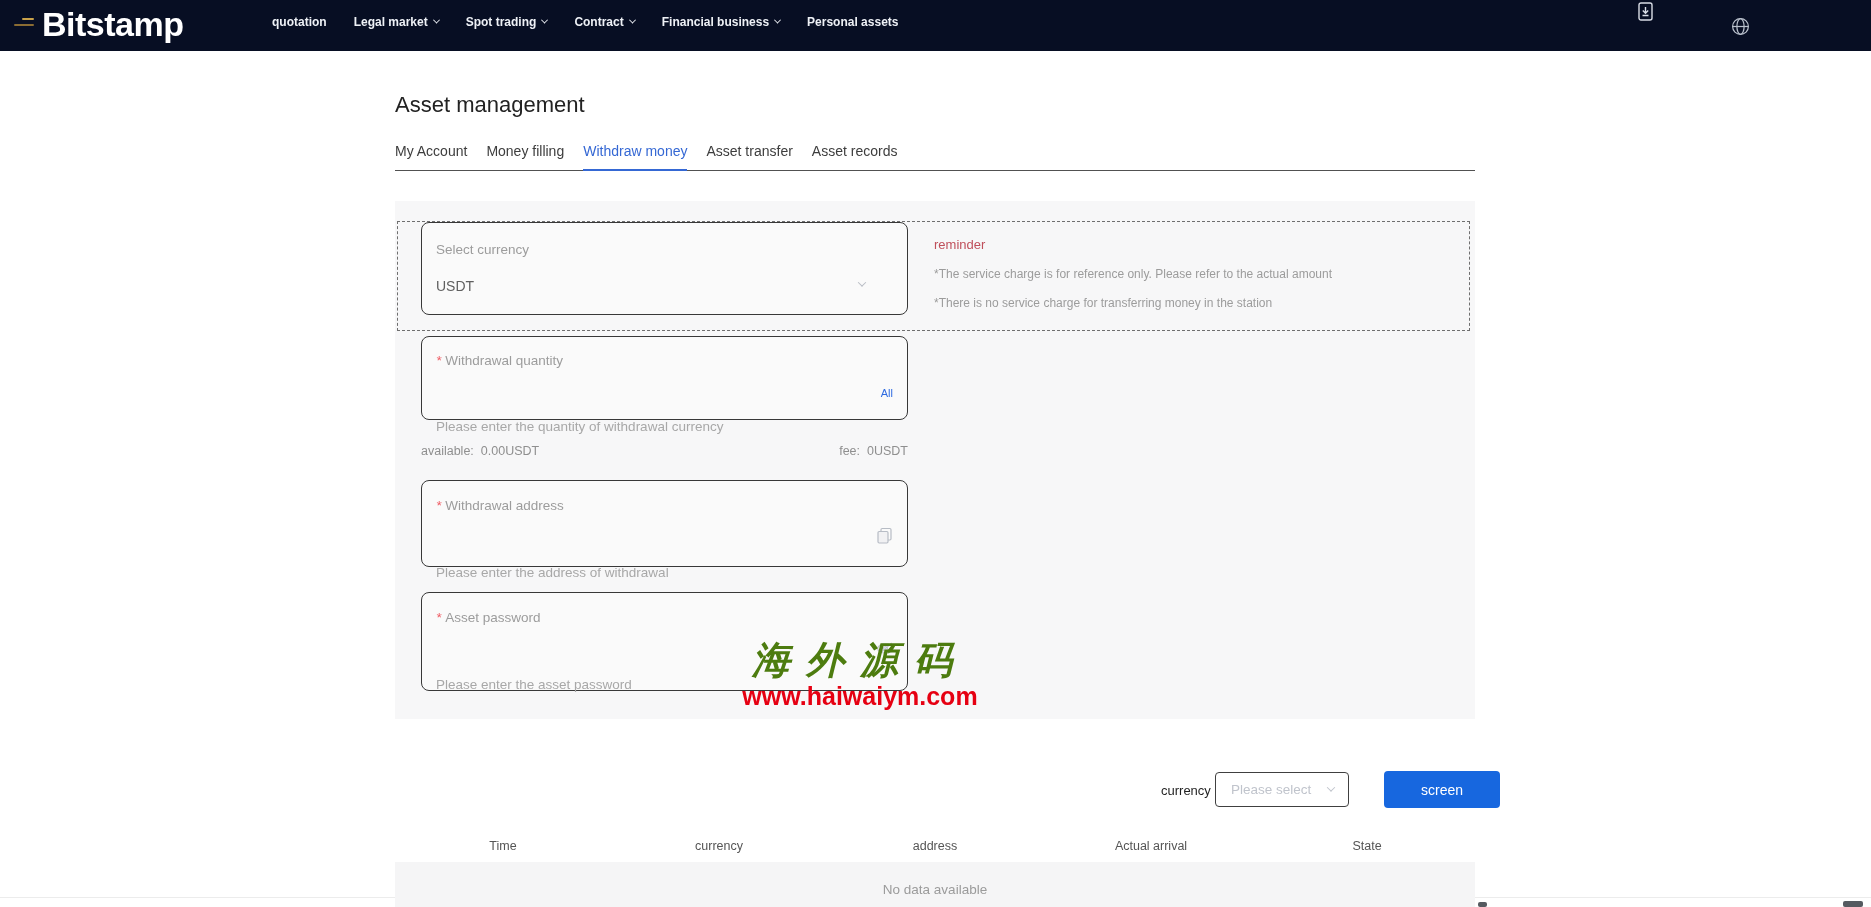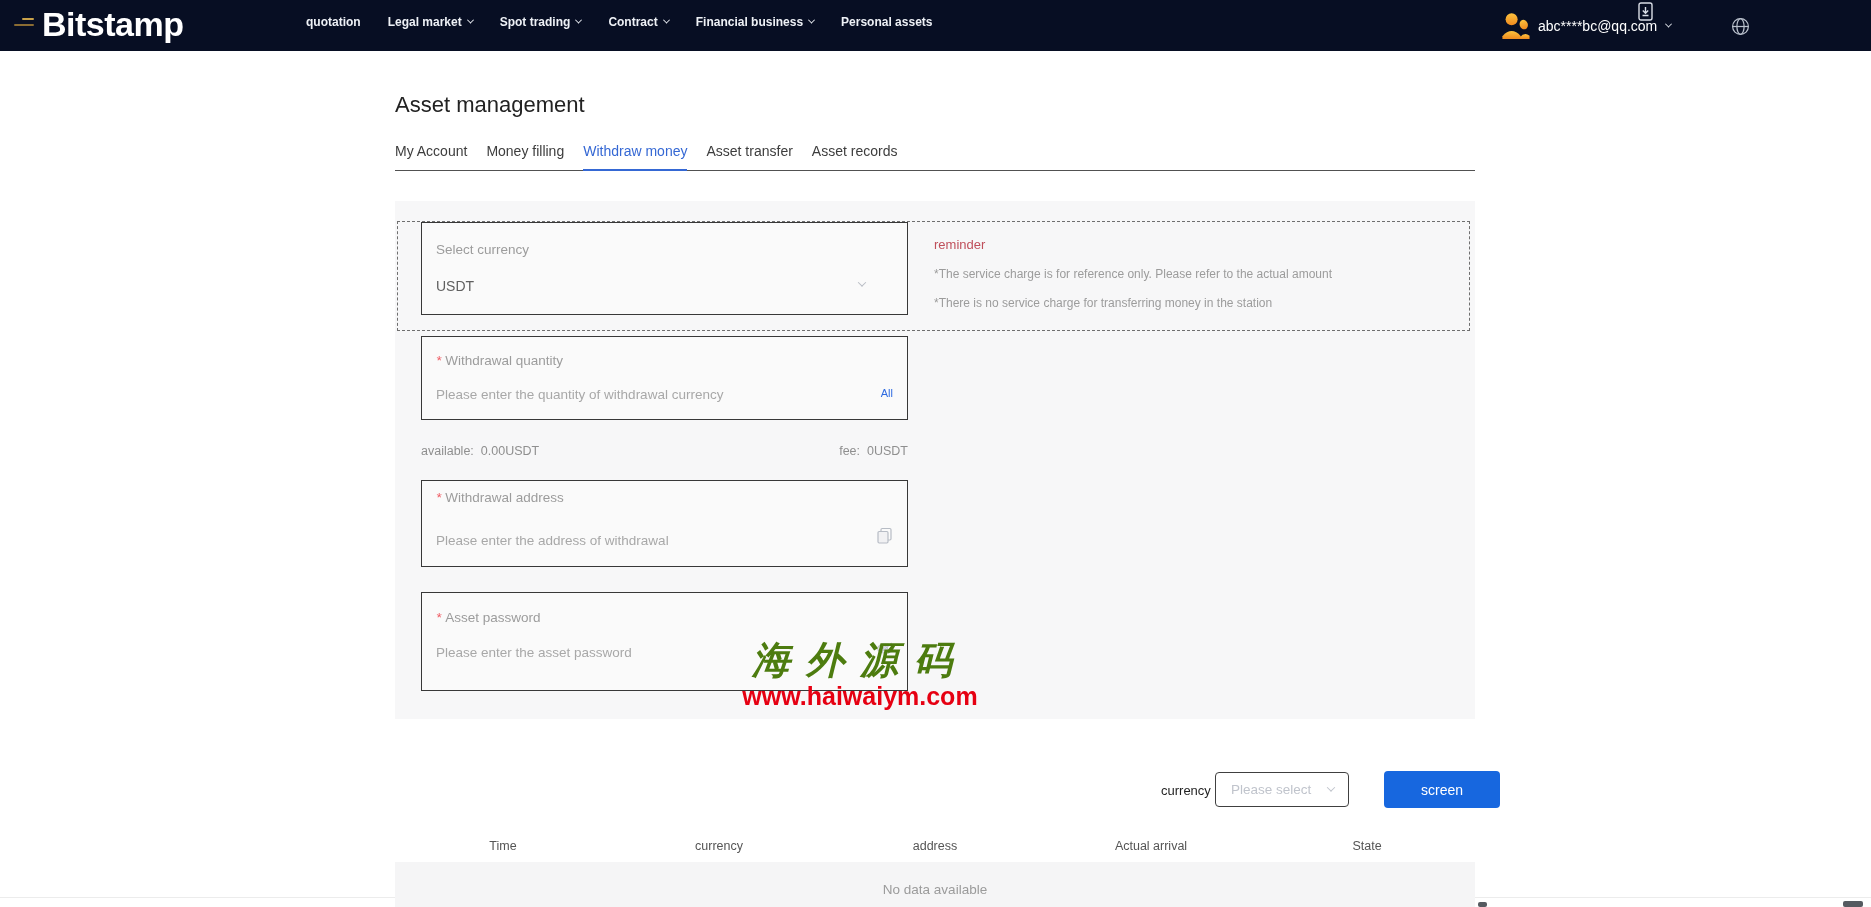--- a/index.html
+++ b/index.html
@@ -5,45 +5,45 @@
   * { margin:0; padding:0; box-sizing:border-box; }
   body { font-family:"Liberation Sans", sans-serif; background:#ffffff; }
   .screen { position:relative; width:1871px; height:907px; background:#ffffff; overflow:hidden; }
 
   
   .navbar { position:absolute; left:0; top:0; width:1871px; height:51px; background:#070e23; }
   .burger { position:absolute; left:14px; top:18px; display:flex; flex-direction:column; align-items:flex-end; gap:4px; cursor:pointer; }
   .burger .b1 { width:12px; height:2px; background:#c9a24a; border-radius:1px; }
   .burger .b2 { width:20px; height:2px; background:#8a6c33; border-radius:1px; }
   .logo { position:absolute; left:42px; top:5px; font-size:34px; font-weight:700; color:#ffffff; letter-spacing:-0.5px; }
-  .nav-items { position:absolute; left:272px; top:0; height:43px; display:flex; align-items:center; gap:27px;margin-left:34px; }
+  .nav-items { position:absolute; left:272px; top:0; height:43px; display:flex; align-items:center; gap:27px; }
   .nav-item { font-size:12px; font-weight:600; color:#eef1f6; white-space:nowrap; display:flex; align-items:center; gap:6px; cursor:pointer; }
   .chev { display:inline-block; width:6px; height:6px; border-right:1.5px solid currentColor; border-bottom:1.5px solid currentColor; transform:rotate(45deg) translate(-1px,-1px); }
   .chev.sm { width:5px; height:5px; }
   .user-box { position:absolute; left:1500px; top:0; height:51px; display:flex; align-items:center; gap:7px; cursor:pointer; }
   .email { font-size:14px; font-weight:500; color:#ffffff; }
   .email-chev { color:#dfe3ea; margin-left:2px; }
   .dl-badge { position:absolute; left:1638px; top:2px; }
   .globe { position:absolute; left:1731px; top:17px; cursor:pointer; }
 
   
   .page-title { position:absolute; left:395px; top:92px; font-size:22px; font-weight:400; color:#222222; }
   .tabs { position:absolute; left:395px; top:143px; width:1080px; display:flex; gap:19px; padding-bottom:11px; border-bottom:1px solid #515151; }
   .tab { font-size:14px; color:#3d3d3d; cursor:pointer; position:relative; white-space:nowrap; }
   .tab.active { color:#3568d4; }
   .tab.active::after { content:""; position:absolute; left:0; right:0; bottom:-12px; height:2px; background:#3568d4; }
 
   
   .panel { position:absolute; left:395px; top:201px; width:1080px; height:518px; background:#f7f7f8; }
   .dashed-box { position:absolute; left:2px; top:20px; width:1073px; height:110px; border:1px dashed #6f6f6f; }
-  .field { position:absolute; left:26px; width:487px; background:#fafafa; border:1px solid #383838; border-radius:0; }
+  .field { position:absolute; left:26px; width:487px; background:#fafafa; border:1px solid #383838; border-radius:8px; }
   .field .flabel { position:absolute; left:14px; font-size:13.5px; color:#9c9c9c; white-space:nowrap; }
   .field .star { color:#ef5b63; margin-right:4px; }
   .field .fvalue { position:absolute; left:14px; font-size:14px; color:#5f5f5f; }
-  .field .fplaceholder { position:absolute; left:14px; font-size:13.5px; color:#a8a8a8; white-space:nowrap; }
+  .field .fplaceholder { position:absolute; left:14px; font-size:13.5px; color:#a8a8a8; white-space:nowrap;margin-top:32px; }
   .select-chev { position:absolute; right:42px; top:58px; color:#b8bcc4; }
   .all-link { position:absolute; right:14px; top:50px; font-size:11px; font-weight:500; color:#2d6ae0; cursor:pointer; }
   .copy-ic { position:absolute; right:14px; top:46px; cursor:pointer; }
   .eye-ic { position:absolute; right:12px; top:48px; cursor:pointer; }
 
   .reminder { position:absolute; left:539px; top:36px; }
   .reminder .rtitle { font-size:13px; color:#bf4f5b; }
   .reminder .rline { font-size:12px; color:#9c9c9c; margin-top:15px; }
 
   .avail-row { position:absolute; left:26px; top:243px; width:487px; display:flex; justify-content:space-between; font-size:12.5px; color:#8f8f8f; }
@@ -97,36 +97,20 @@
           <i class="chev sm"></i>
         </span>
       <span class="nav-item">
           <span>Financial business</span>
           <i class="chev sm"></i>
         </span>
       <span class="nav-item">
           <span>Personal assets</span>
         </span>
     </nav>
-    <div class="user-box">
-      <svg width="31" height="31" viewBox="0 0 32 32">
-        <defs>
-          <linearGradient id="av" x1="0" y1="0" x2="0" y2="1">
-            <stop offset="0" stop-color="#fcc23e"></stop>
-              <stop offset="1" stop-color="#ef8a1e"></stop>
-          </linearGradient>
-        </defs>
-        <circle cx="12" cy="9.5" r="6.2" fill="url(#av)"></circle>
-        <path d="M2.5 27 Q12 16.5 21.5 27 L21.5 30 L2.5 30 Z" fill="url(#av)"></path>
-        <ellipse cx="24.5" cy="15" rx="4.2" ry="5" fill="url(#av)" transform="rotate(-18 24.5 15)"></ellipse>
-        <path d="M20.5 28.5 Q25 22.5 30.5 26.5 L30.5 30 L20.5 30 Z" fill="url(#av)"></path>
-      </svg>
-      <span class="email">abc****bc@qq.com</span>
-      <i class="chev sm email-chev"></i>
-    </div>
     <svg class="dl-badge" width="15" height="19" viewBox="0 0 15 19">
       <rect x="1" y="1" width="13" height="17" rx="2" fill="none" stroke="#d9dde6" stroke-width="1.4"></rect>
       <path d="M7.5 5 L7.5 11 M4.8 8.6 L7.5 11.3 L10.2 8.6 M4.5 13.5 L10.5 13.5" stroke="#d9dde6" stroke-width="1.4" fill="none"></path>
     </svg>
     <svg class="globe" width="19" height="19" viewBox="0 0 20 20">
       <circle cx="10" cy="10" r="8.3" fill="none" stroke="#b9c0cc" stroke-width="1.3"></circle>
       <ellipse cx="10" cy="10" rx="3.8" ry="8.3" fill="none" stroke="#b9c0cc" stroke-width="1.3"></ellipse>
       <line x1="1.7" y1="10" x2="18.3" y2="10" stroke="#b9c0cc" stroke-width="1.3"></line>
     </svg>
   </header>
@@ -166,21 +150,21 @@
           <span>available:</span>
           <span>0.00USDT</span>
         </span>
       <span class="pair">
           <span>fee:</span>
           <span>0USDT</span>
         </span>
     </div>
 
     <div class="field" style="top:279px; height:87px;">
-      <span class="flabel" style="top:9px;"><i class="star">*</i><span>Withdrawal address</span></span>
+      <span class="flabel" style="top:17px;"><i class="star">*</i><span>Withdrawal address</span></span>
       <span class="fplaceholder" style="top:52px;">Please enter the address of withdrawal</span>
       <svg class="copy-ic" width="17" height="17" viewBox="0 0 17 17">
         <rect x="5" y="1.5" width="10" height="11.5" rx="1.2" fill="#fafafa" stroke="#b7bcc5" stroke-width="1.2"></rect>
         <rect x="2" y="4.5" width="10" height="11.5" rx="1.2" fill="#f1f1f3" stroke="#b7bcc5" stroke-width="1.2"></rect>
       </svg>
     </div>
 
     <div class="field" style="top:391px; height:99px;">
       <span class="flabel" style="top:17px;"><i class="star">*</i><span>Asset password</span></span>
       <span class="fplaceholder" style="top:52px;">Please enter the asset password</span>

